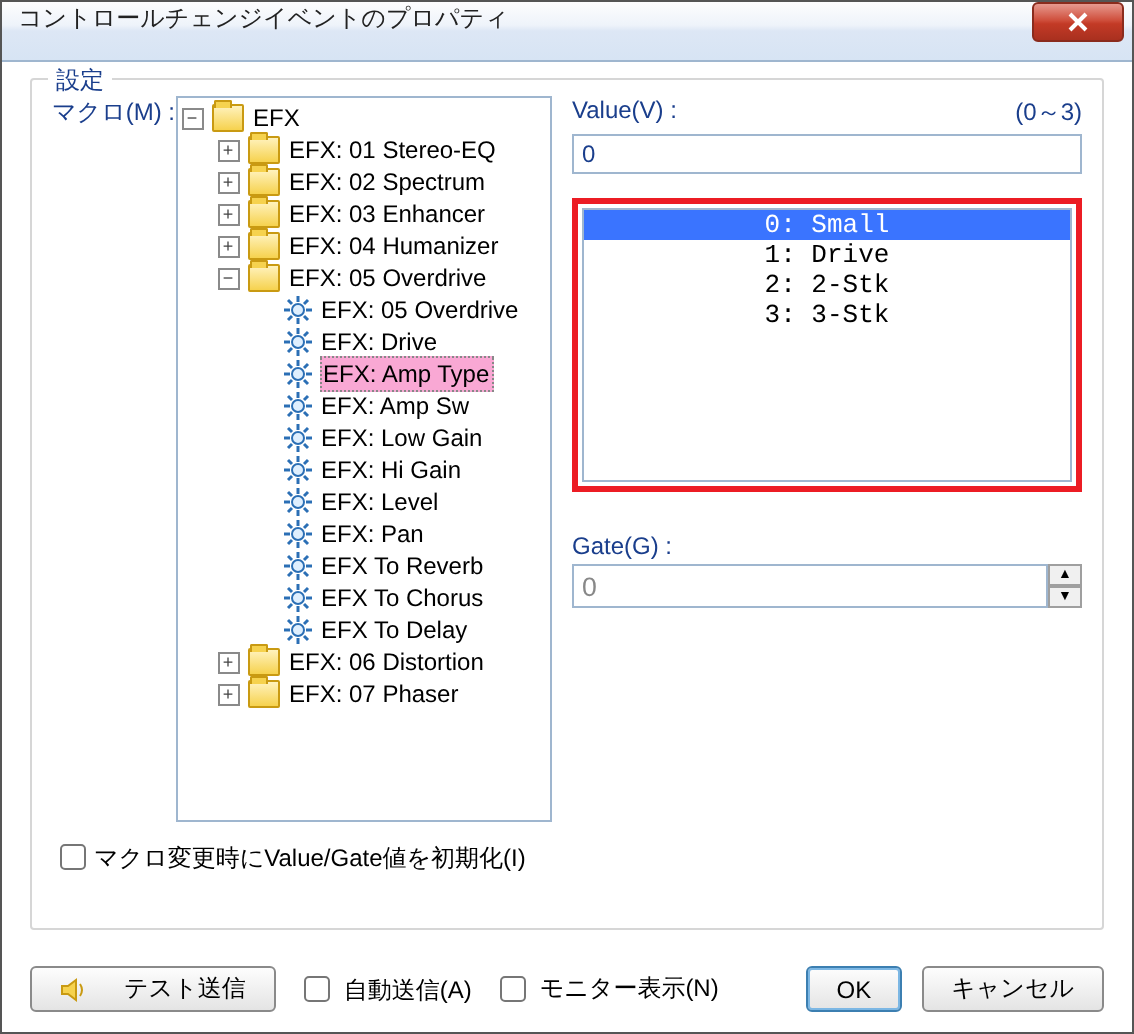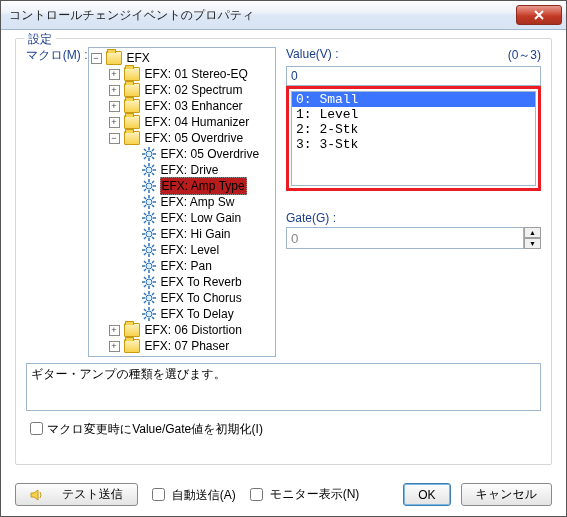--- a/index.html
+++ b/index.html
@@ -18,21 +18,20 @@
     border: 1px solid #555;
     background: #fff;
     display: flex;
     flex-direction: column;
   }
   .titlebar {
     height: 30px;
     background: linear-gradient(to bottom, #fdfdfe 0%, #eef3fa 40%, #dde7f5 50%, #d7e4f4 100%);
     border-bottom: 1px solid #9fb6cf;
     display: flex;
-    align-items: center;
     padding: 0 4px 0 8px;
   }
   .titlebar .title { flex: 1; color: #222; }
   .close-btn {
     width: 46px; height: 20px;
     background: linear-gradient(to bottom,#e7998f 0%, #cf4f3c 45%, #c33a26 55%, #a9301f 100%);
     border: 1px solid #8a2b1d;
     border-radius: 3px;
     display:flex;align-items:center;justify-content:center;
     color:#fff; font-weight:bold;
@@ -111,32 +110,33 @@
   }
   .folder-icon::before{
     content:"";
     position:absolute;top:-3px;left:0;width:7px;height:3px;
     background:#f6d24e;border:1px solid #c99a12;border-bottom:none;
     border-radius:1px 1px 0 0;
   }
   .gear-icon {
     width:14px;height:14px;margin-right:4px;
   }
-  .node.selected .txt { background:#b91c1c; border:1px dotted #888; padding:0 1px;}
+  .node.selected .txt { background:#f9a8d4; border:1px dotted #888; padding:0 1px;}
   .txt { padding:0 1px; }
   .value-input {
     width:100%; border:1px solid #9fb6cf; height:20px;
     padding:2px 4px; background:#fff; color:#1a3e8c; font-family:inherit; font-size:12px;
   }
   .red-frame {
     border:3px solid #ec1c24;
-    margin-top:0;
+    margin-top:12px;
     padding:2px;
-    height:105px;
+    height:147px;
     display:flex;
+    text-align:center;
   }
   .listbox-wrap {
     flex:1;
     border:1px solid #9fb6cf;
     background:#fff;
     overflow:auto;
   }
   .listbox { font-family: "Courier New", monospace; font-size:13px; }
   .listbox .opt { padding:0 4px; white-space:pre; height:15px; line-height:15px;}
   .listbox .opt.sel { background:#3a74ff; color:#fff; }
@@ -472,42 +472,39 @@
         <div class="col-right">
           <div class="label">
             <span>Value(V) :</span>
             <span class="range">(0～3)</span>
           </div>
           <input class="value-input" value="0" style="">
           <div class="red-frame">
             <div class="listbox-wrap">
               <div class="listbox" id="value-list">
                   <div class="opt sel">0: Small</div>
-                  <div class="opt">1: Level</div>
+                  <div class="opt">1: Drive</div>
                   <div class="opt">2: 2-Stk</div>
                   <div class="opt">3: 3-Stk</div>
                 </div>
             </div>
           </div>
 
           <div style="height:20px"></div>
           <div class="label">Gate(G) :</div>
           <div class="gate-spin">
             <input value="0" style="">
             <div class="spin-btns">
               <button>▲</button>
               <button>▼</button>
             </div>
           </div>
         </div>
       </div>
 
-      <div class="desc">
-        <span>ギター・アンプの種類を選びます。</span>
-      </div>
 
       <div class="chk-row">
         <input type="checkbox" style="">
         <span>マクロ変更時にValue/Gate値を初期化(I)</span>
       </div>
     </div>
   </div>
 
   <div class="bottom-row">
     <button class="btn">

